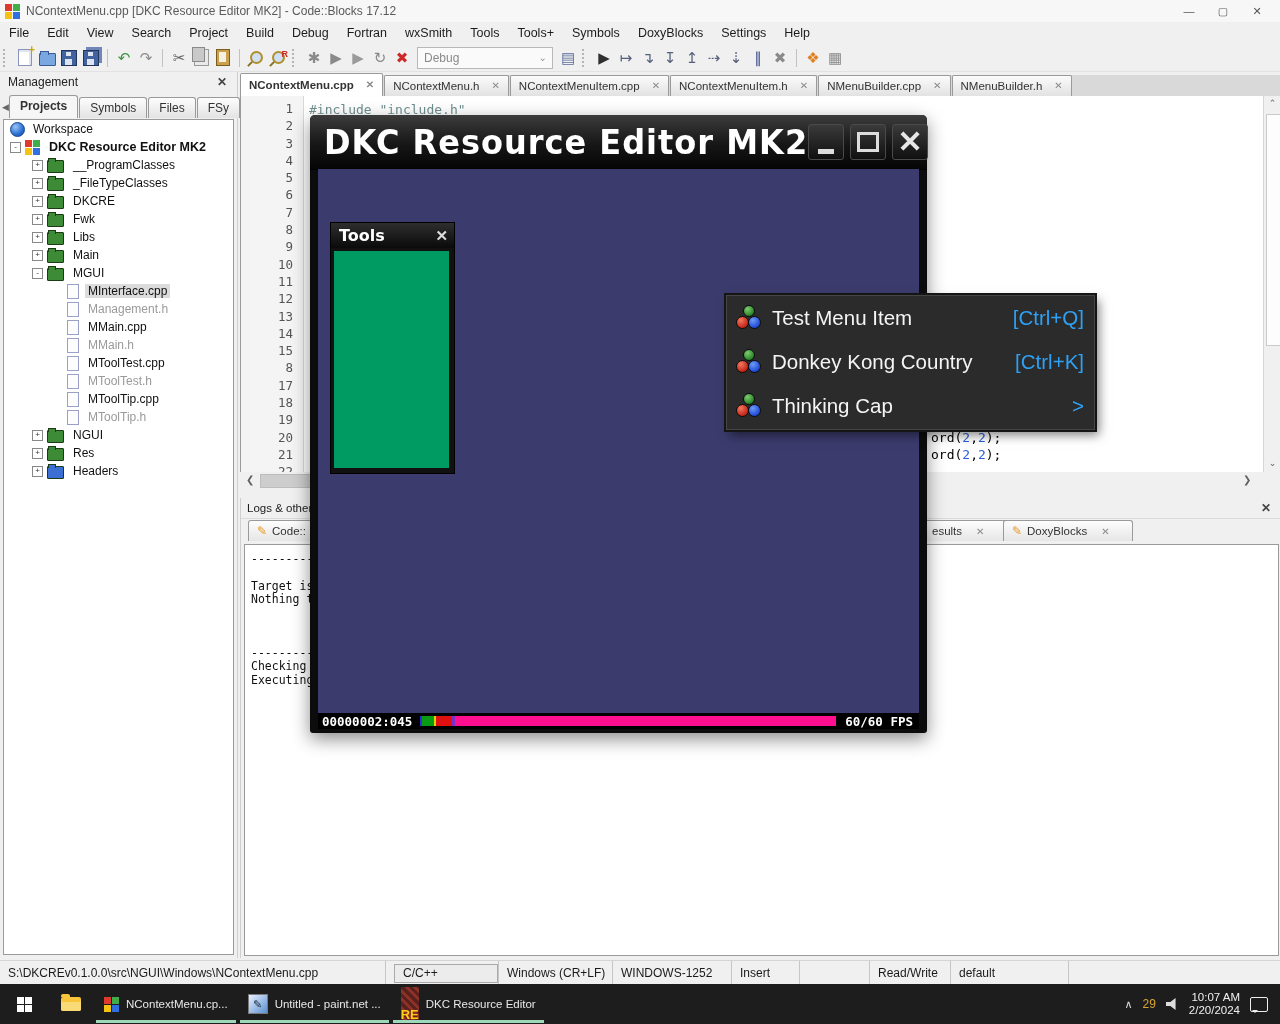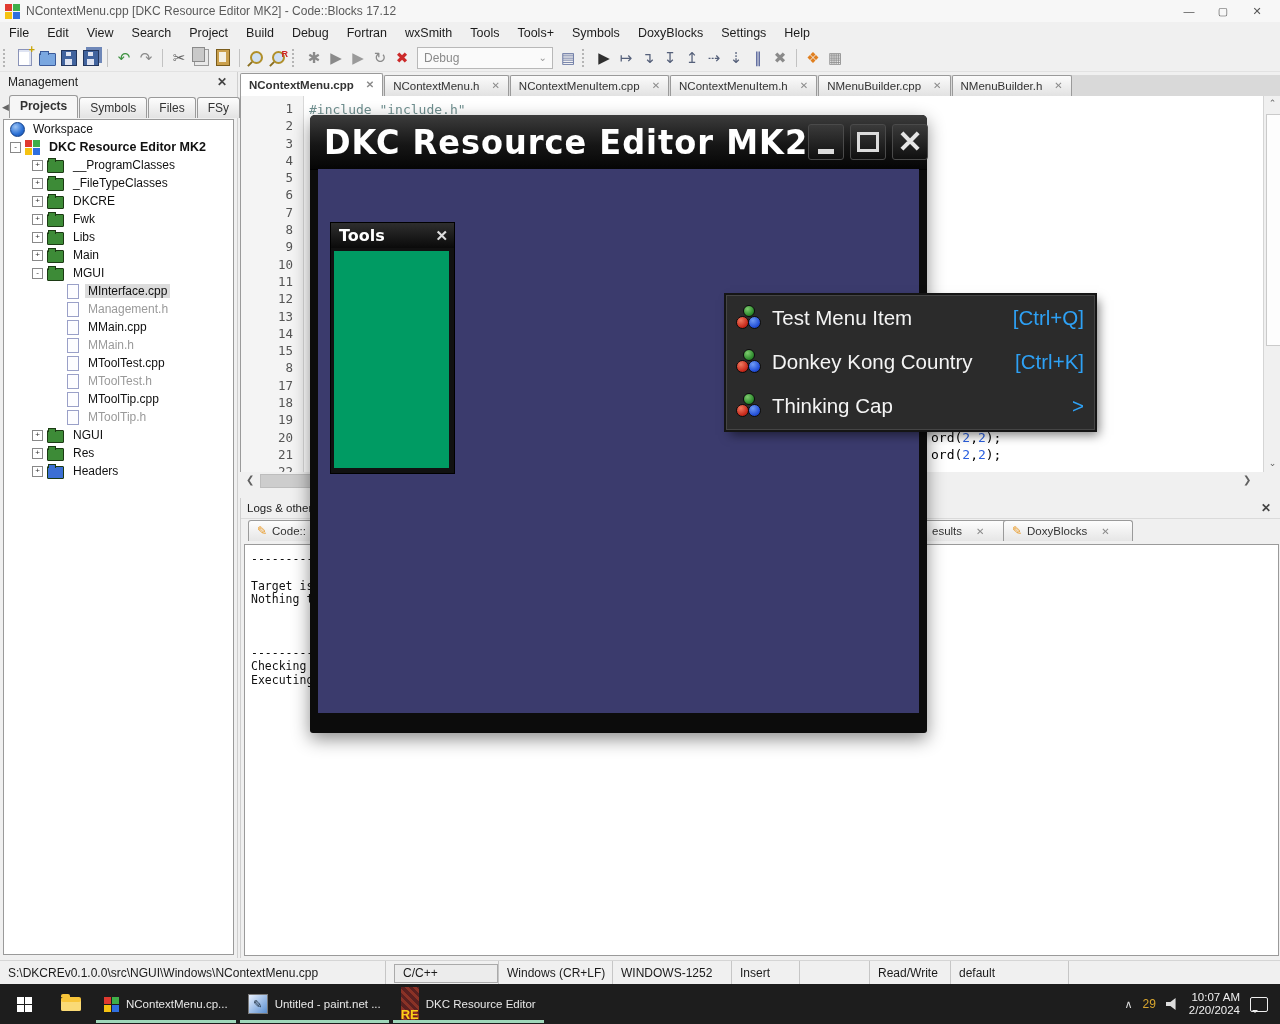--- a/index.html
+++ b/index.html
@@ -543,20 +543,32 @@
     </div>
     <div id="dkc-canvas" style="background: rgb(59, 59, 109);">
       <div id="palette">
         <div class="phead">
           <span class="t">Tools</span>
           <span class="x">✕</span>
         </div>
         <div class="swatch" style="background: rgb(0, 155, 99);"></div>
       </div>
     </div>
+    <div id="dkc-status">
+      <span class="cnt">00000002:045</span>
+      <span class="bars">
+          <span style="display: inline-block; height: 10px; width: 2px; background: rgb(47, 47, 208);"></span>
+          <span style="display: inline-block; height: 10px; width: 12px; background: rgb(8, 154, 18);"></span>
+          <span style="display: inline-block; height: 10px; width: 2px; background: rgb(216, 216, 0);"></span>
+          <span style="display: inline-block; height: 10px; width: 16px; background: rgb(224, 16, 16);"></span>
+          <span style="display: inline-block; height: 10px; width: 3px; background: rgb(122, 48, 200);"></span>
+          <span style="display: inline-block; height: 10px; width: 381px; background: rgb(255, 15, 143);"></span>
+        </span>
+      <span class="fps">60/60 FPS</span>
+    </div>
   </div>
 
   <div id="ctxmenu" class="abs">
       <div class="cmrow">
         <span class="orbs">
           <i class="g"></i>
           <i class="r"></i>
           <i class="b"></i>
         </span>
         <span class="lbl">Test Menu Item</span>

